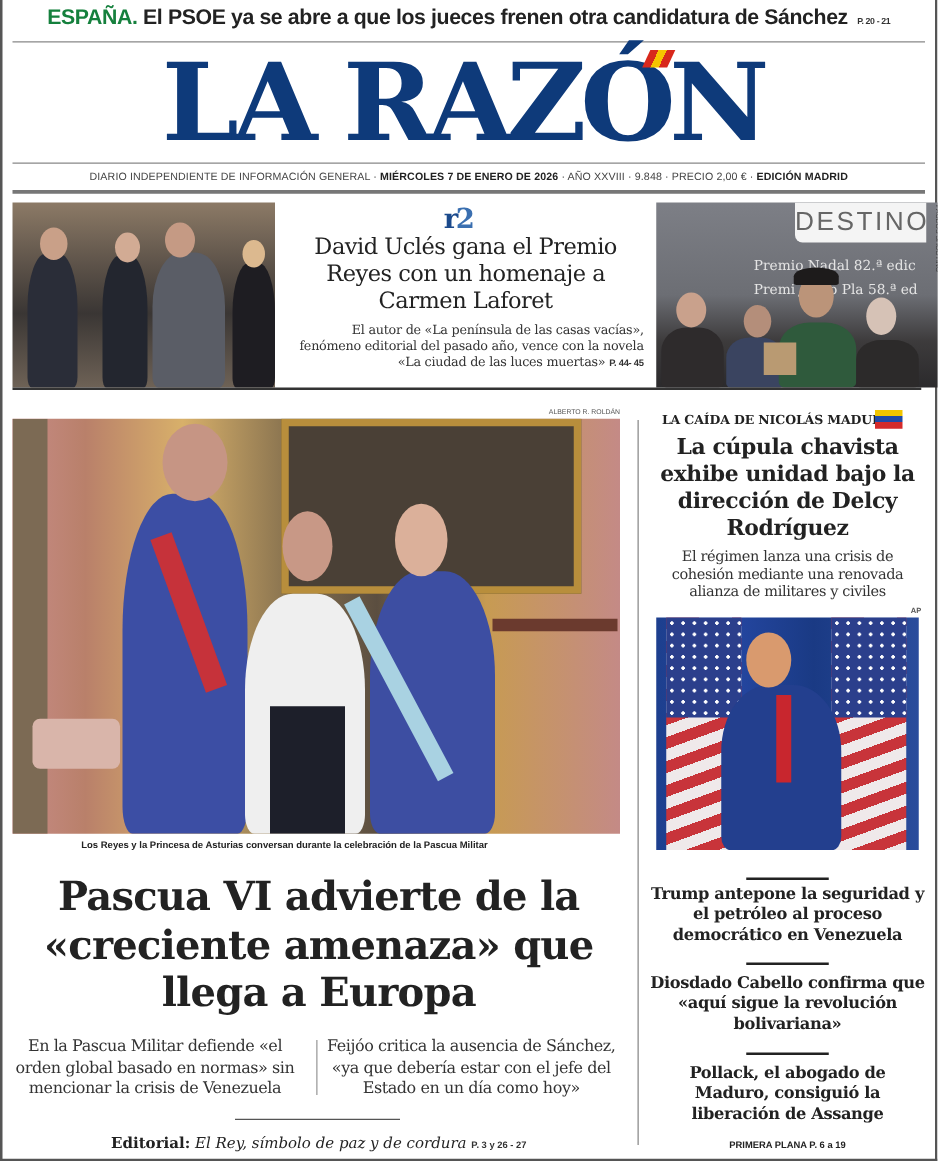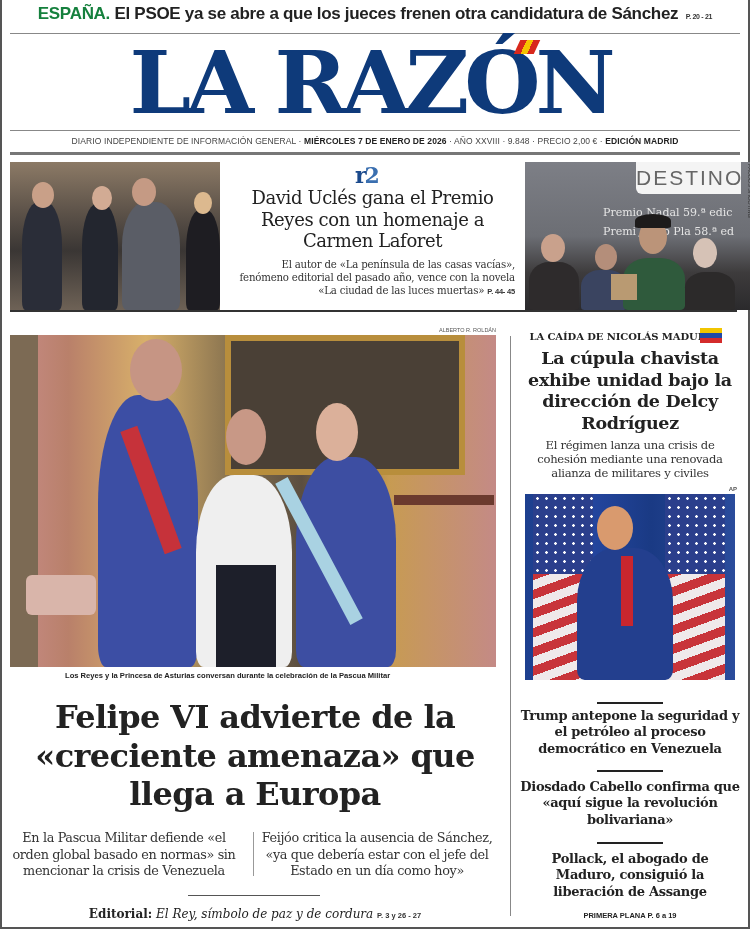--- a/index.html
+++ b/index.html
@@ -149,21 +149,21 @@
 
   <div class="r2-logo"><span>r</span><span class="two">2</span></div>
   <div class="r2-headline">David Uclés gana el Premio Reyes con un homenaje a Carmen Laforet</div>
   <div class="r2-dek">
     <span>El autor de «La península de las casas vacías», fenómeno editorial del pasado año, vence con la novela «La ciudad de las luces muertas»</span>
     <span class="pgref">P. 44- 45</span>
   </div>
 
   <div class="photo promo-photo-right">
     <div class="destino-box">DESTINO</div>
-    <div class="destino-line" style="left:78px;top:44px;">Premio Nadal 59.ª edic</div>
+    <div class="destino-line" style="left:78px;top:44px;">Premio Nadal 82.ª edic</div>
     <div class="destino-line" style="left:78px;top:63px;">Premi Josep Pla 58.ª ed</div>
     <div class="credit-vertical">PAUDOS SHOOTING</div>
     <div class="person" style="left:4px;top:100px;width:50px;height:48px;background:#2e2b2c;"></div>
     <div class="head" style="left:16px;top:72px;width:24px;height:28px;background:#c9a18c;"></div>
     <div class="person" style="left:56px;top:108px;width:46px;height:40px;background:#3a4460;"></div>
     <div class="head" style="left:70px;top:82px;width:22px;height:26px;background:#b48e7a;"></div>
     <div class="person" style="left:98px;top:96px;width:62px;height:52px;background:#2f5a3c;"></div>
     <div class="head" style="left:114px;top:58px;width:28px;height:34px;background:#bb9479;"></div>
     <div class="head" style="left:110px;top:52px;width:36px;height:14px;background:#1d1b1b;border-radius:50% 50% 10% 10%;"></div>
     <div style="position:absolute;left:86px;top:112px;width:26px;height:26px;background:#b99a72;"></div>
@@ -183,21 +183,21 @@
   <div class="head" style="left:120px;top:4px;width:52px;height:62px;background:#c69584;"></div>
   <div style="position:absolute;left:132px;top:90px;width:18px;height:130px;background:#c6323a;transform:rotate(-20deg);"></div>
   <div class="person" style="left:186px;top:140px;width:96px;height:192px;background:#efefef;"></div>
   <div style="position:absolute;left:206px;top:230px;width:60px;height:102px;background:#1d1f2a;"></div>
   <div class="head" style="left:216px;top:74px;width:40px;height:56px;background:#c89886;"></div>
   <div class="person" style="left:286px;top:122px;width:100px;height:210px;background:#3d4ea2;"></div>
   <div class="head" style="left:306px;top:68px;width:42px;height:58px;background:#dbb09a;"></div>
   <div style="position:absolute;left:302px;top:136px;width:14px;height:160px;background:#a9d2e2;transform:rotate(-28deg);"></div>
 </div>
 <div class="lead-caption">Los Reyes y la Princesa de Asturias conversan durante la celebración de la Pascua Militar</div>
-<div class="lead-headline">Felipe VI advierte de la «creciente amenaza» que llega a Europa</div>
+<div class="lead-headline">Pascua VI advierte de la «creciente amenaza» que llega a Europa</div>
 <div class="lead-deck lead-deck-left">En la Pascua Militar defiende «el orden global basado en normas» sin mencionar la crisis de Venezuela</div>
 <div class="deck-divider"></div>
 <div class="lead-deck lead-deck-right">Feijóo critica la ausencia de Sánchez, «ya que debería estar con el jefe del Estado en un día como hoy»</div>
 <div class="editorial-rule"></div>
 <div class="editorial">
   <span class="lbl">Editorial:</span>
   <span class="ttl">El Rey, símbolo de paz y de cordura</span>
   <span class="pgref">P. 3 y 26 - 27</span>
 </div>
 

